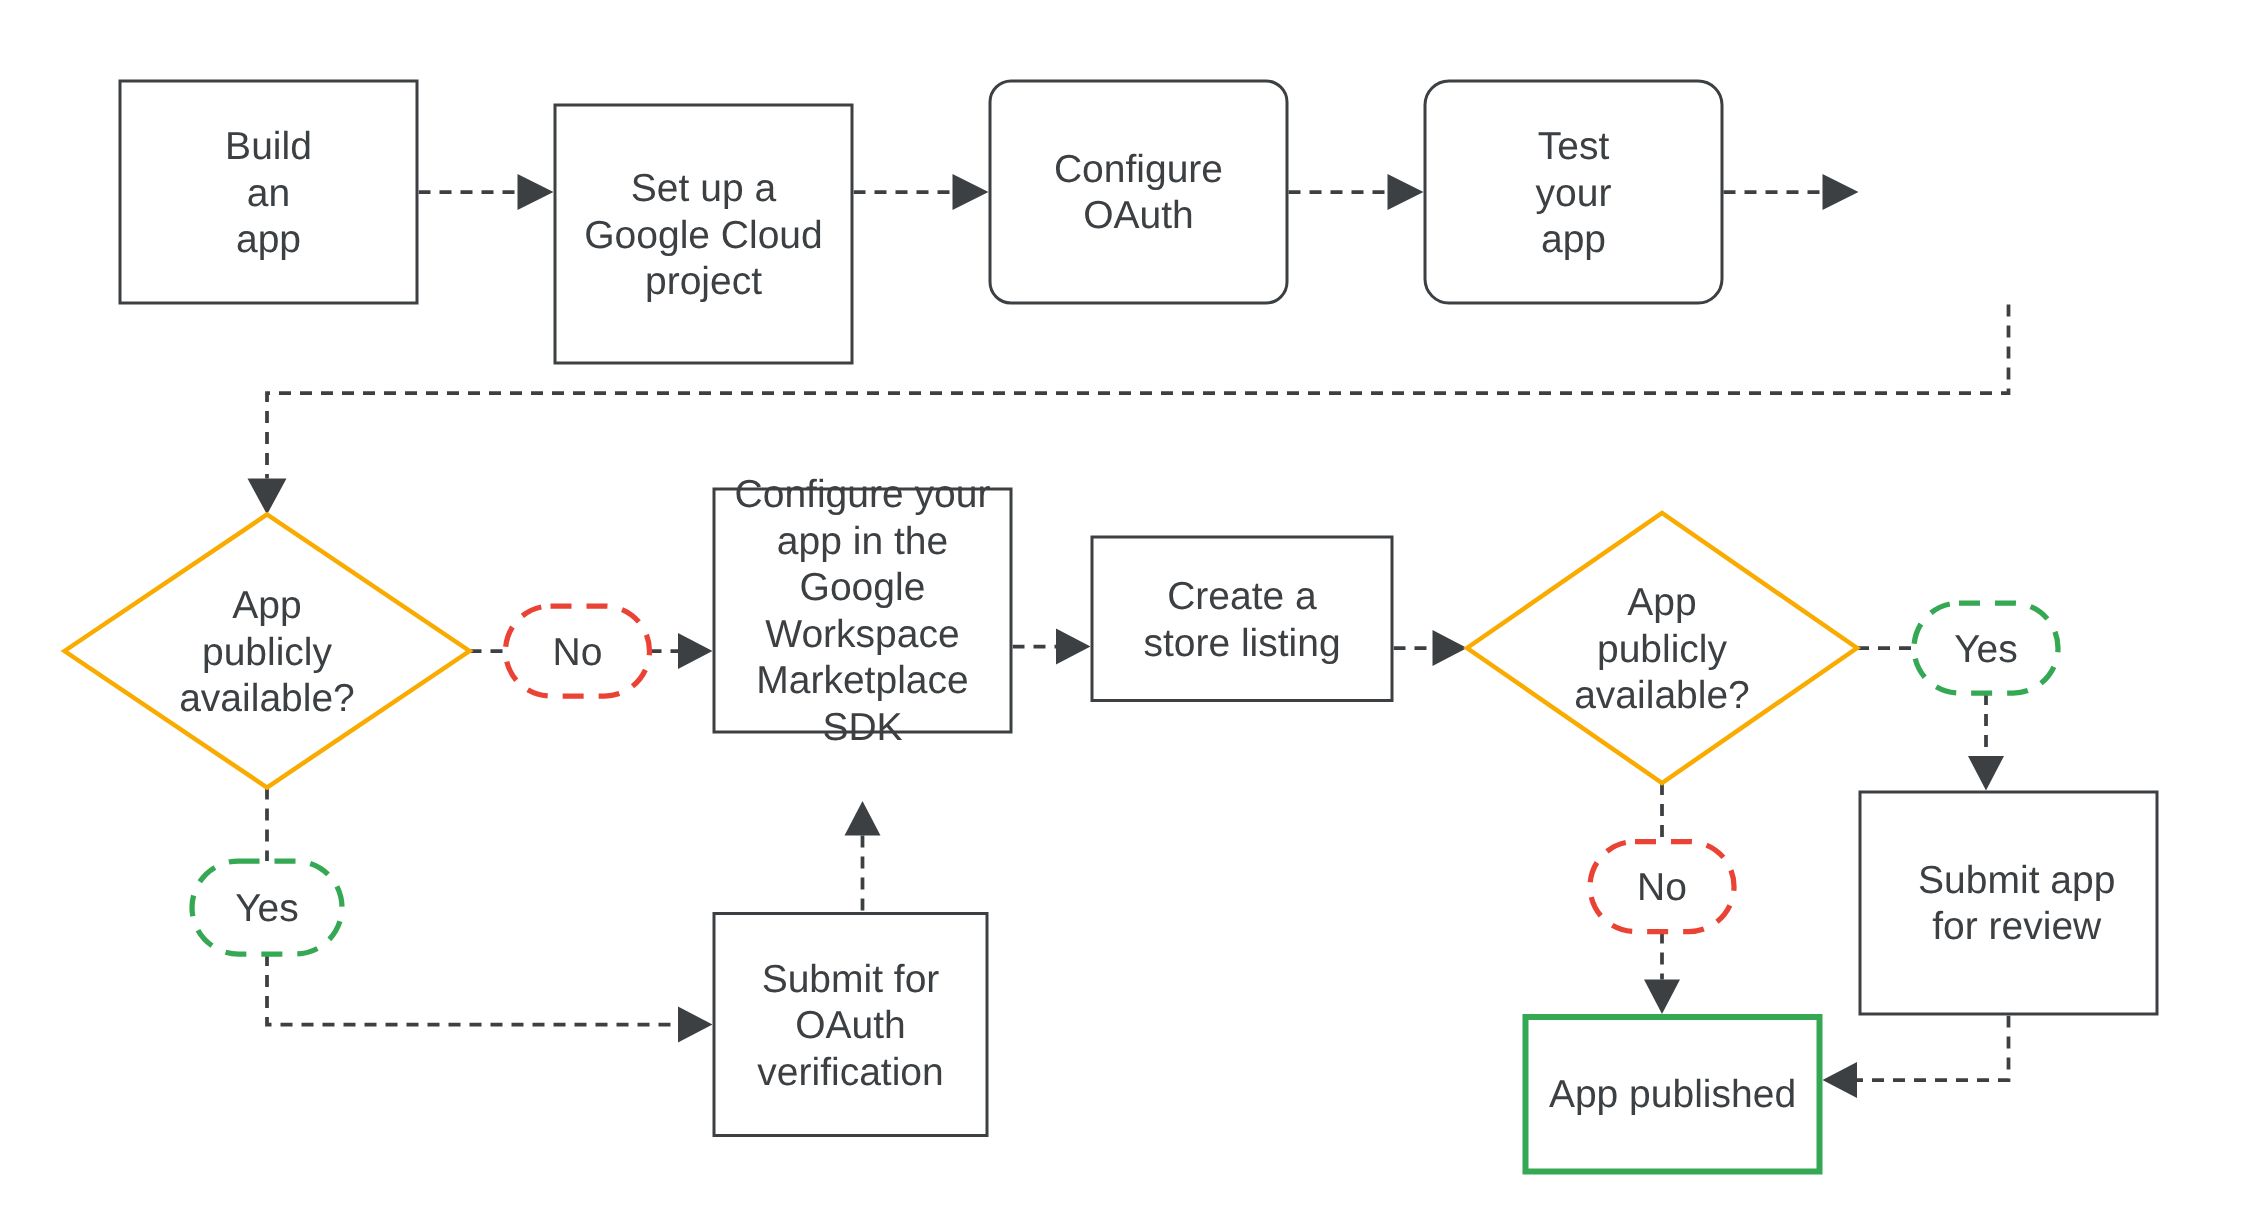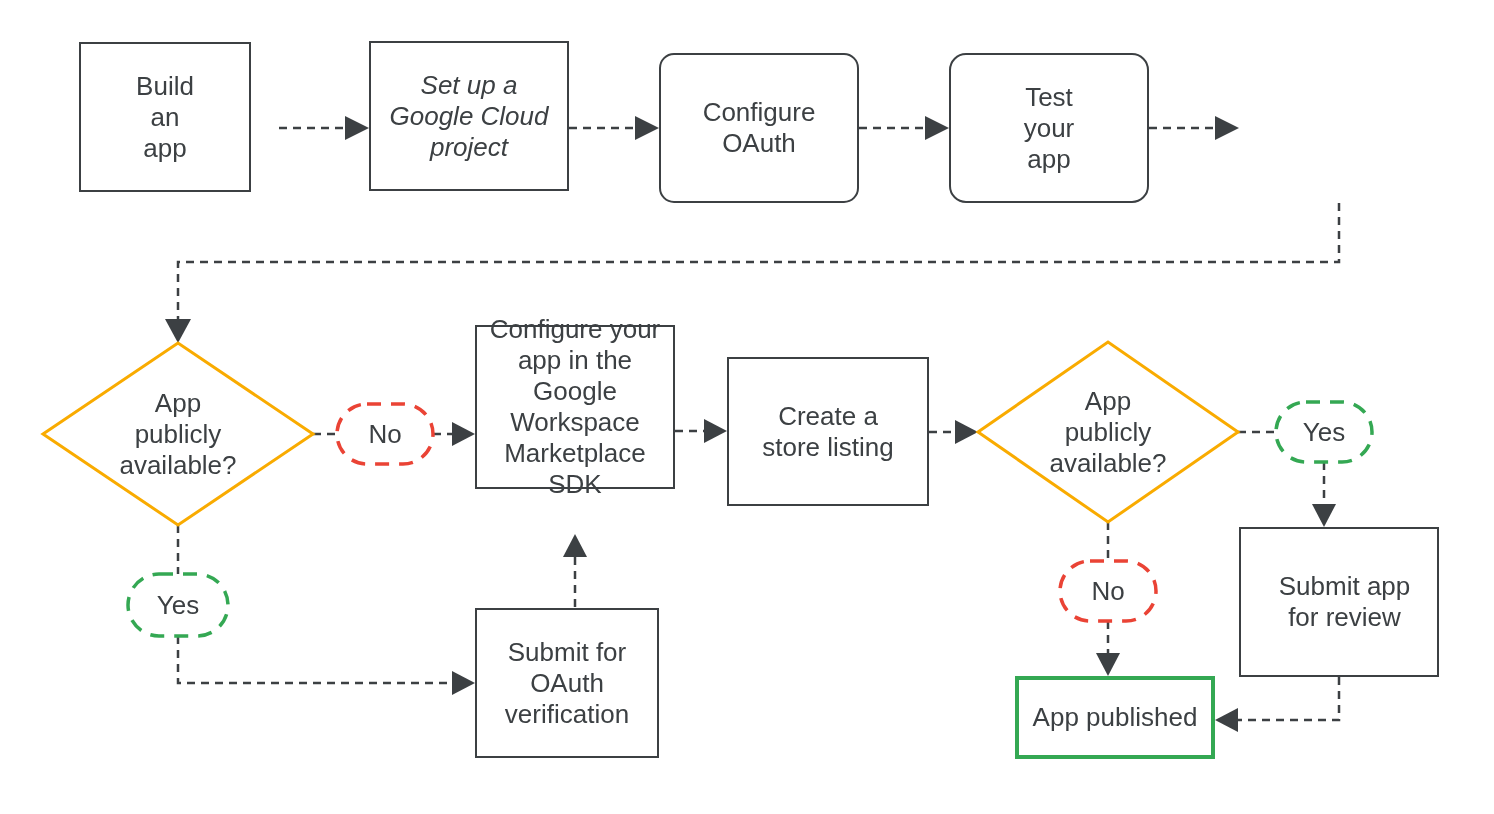--- a/index.html
+++ b/index.html
@@ -114,47 +114,47 @@
       <rect x="128" y="574" width="100" height="62" rx="31" ry="31"></rect>
       <rect x="1276" y="402" width="96" height="60" rx="30" ry="30"></rect>
     </g>
 
     <g fill="#ffffff" stroke-width="3.5" stroke-dasharray="14 10" stroke="#ea4335">
       <rect x="337" y="404" width="96" height="60" rx="30" ry="30"></rect>
       <rect x="1060" y="561" width="96" height="60" rx="30" ry="30"></rect>
     </g>
   </svg>
 
-  <div class="node" style="left:79px; top:42px; width:172px; height:150px;">Build
+  <div class="node" style="left:79px; top:53px; width:200px; height:150px;">Build
 an
 app</div>
-  <div class="node" style="left:369px; top:41px; width:200px; height:150px;font-style:italic;">Set up a
+  <div class="node" style="left:369px; top:69px; width:200px; height:174px;">Set up a
 Google Cloud
 project</div>
   <div class="node" style="left:659px; top:53px; width:200px; height:150px;border-radius:15px;">Configure
 OAuth</div>
   <div class="node" style="left:949px; top:53px; width:200px; height:150px;border-radius:17px;">Test
 your
 app</div>
 
   <div class="node" style="left:475px; top:325px; width:200px; height:164px;">Configure your
 app in the
 Google
 Workspace
 Marketplace
 SDK</div>
-  <div class="node" style="left:727px; top:357px; width:202px; height:149px;">Create a
+  <div class="node" style="left:727px; top:357px; width:202px; height:111px;">Create a
 store listing</div>
 
   <div class="node" style="left:475px; top:608px; width:184px; height:150px;">Submit for
 OAuth
 verification</div>
   <div class="node" style="left:1239px; top:527px; width:200px; height:150px;padding-left:11px;">Submit app
 for review</div>
-  <div class="node node--published" style="left:1015px; top:676px; width:200px; height:83px;">App published</div>
+  <div class="node node--published" style="left:1015px; top:676px; width:200px; height:107px;">App published</div>
 
   <div class="floating-label" style="left:58px; top:386px; width:240px; height:96px;">App
 publicly
 available?</div>
   <div class="floating-label" style="left:988px; top:384px; width:240px; height:96px;">App
 publicly
 available?</div>
 
   <div class="floating-label" style="left:337px; top:404px; width:96px; height:60px;">No</div>
   <div class="floating-label" style="left:128px; top:574px; width:100px; height:62px;">Yes</div>

